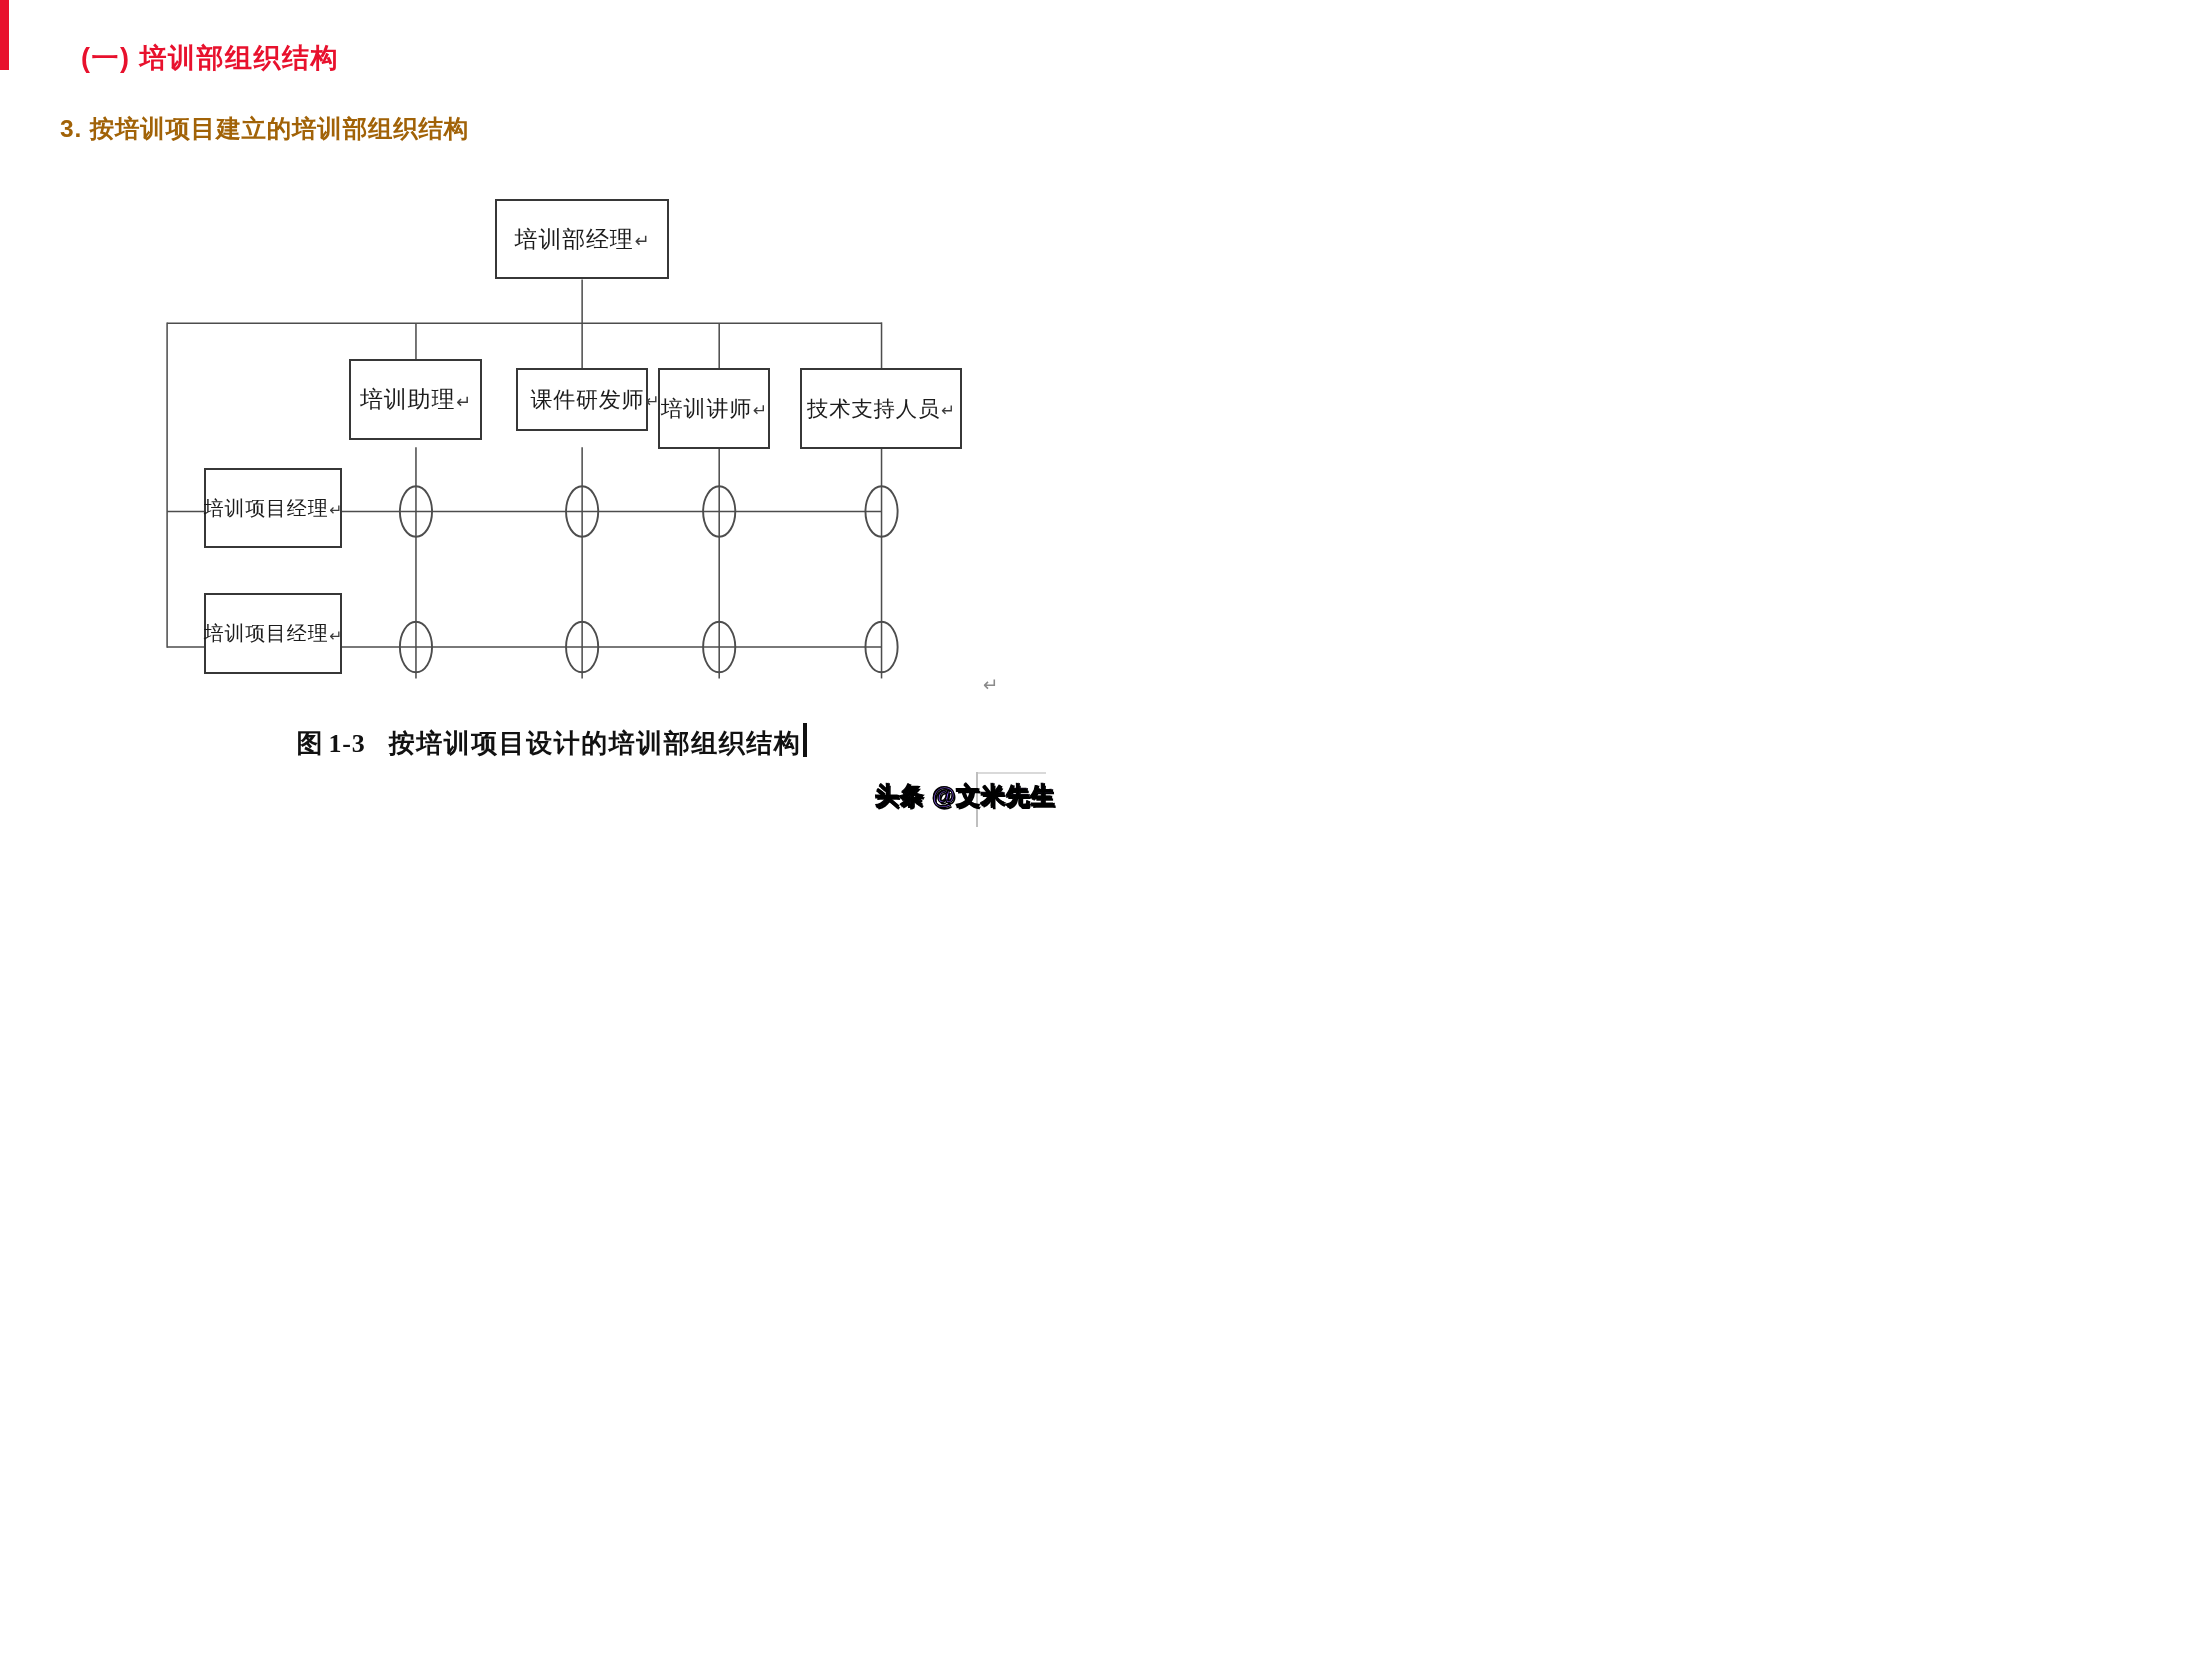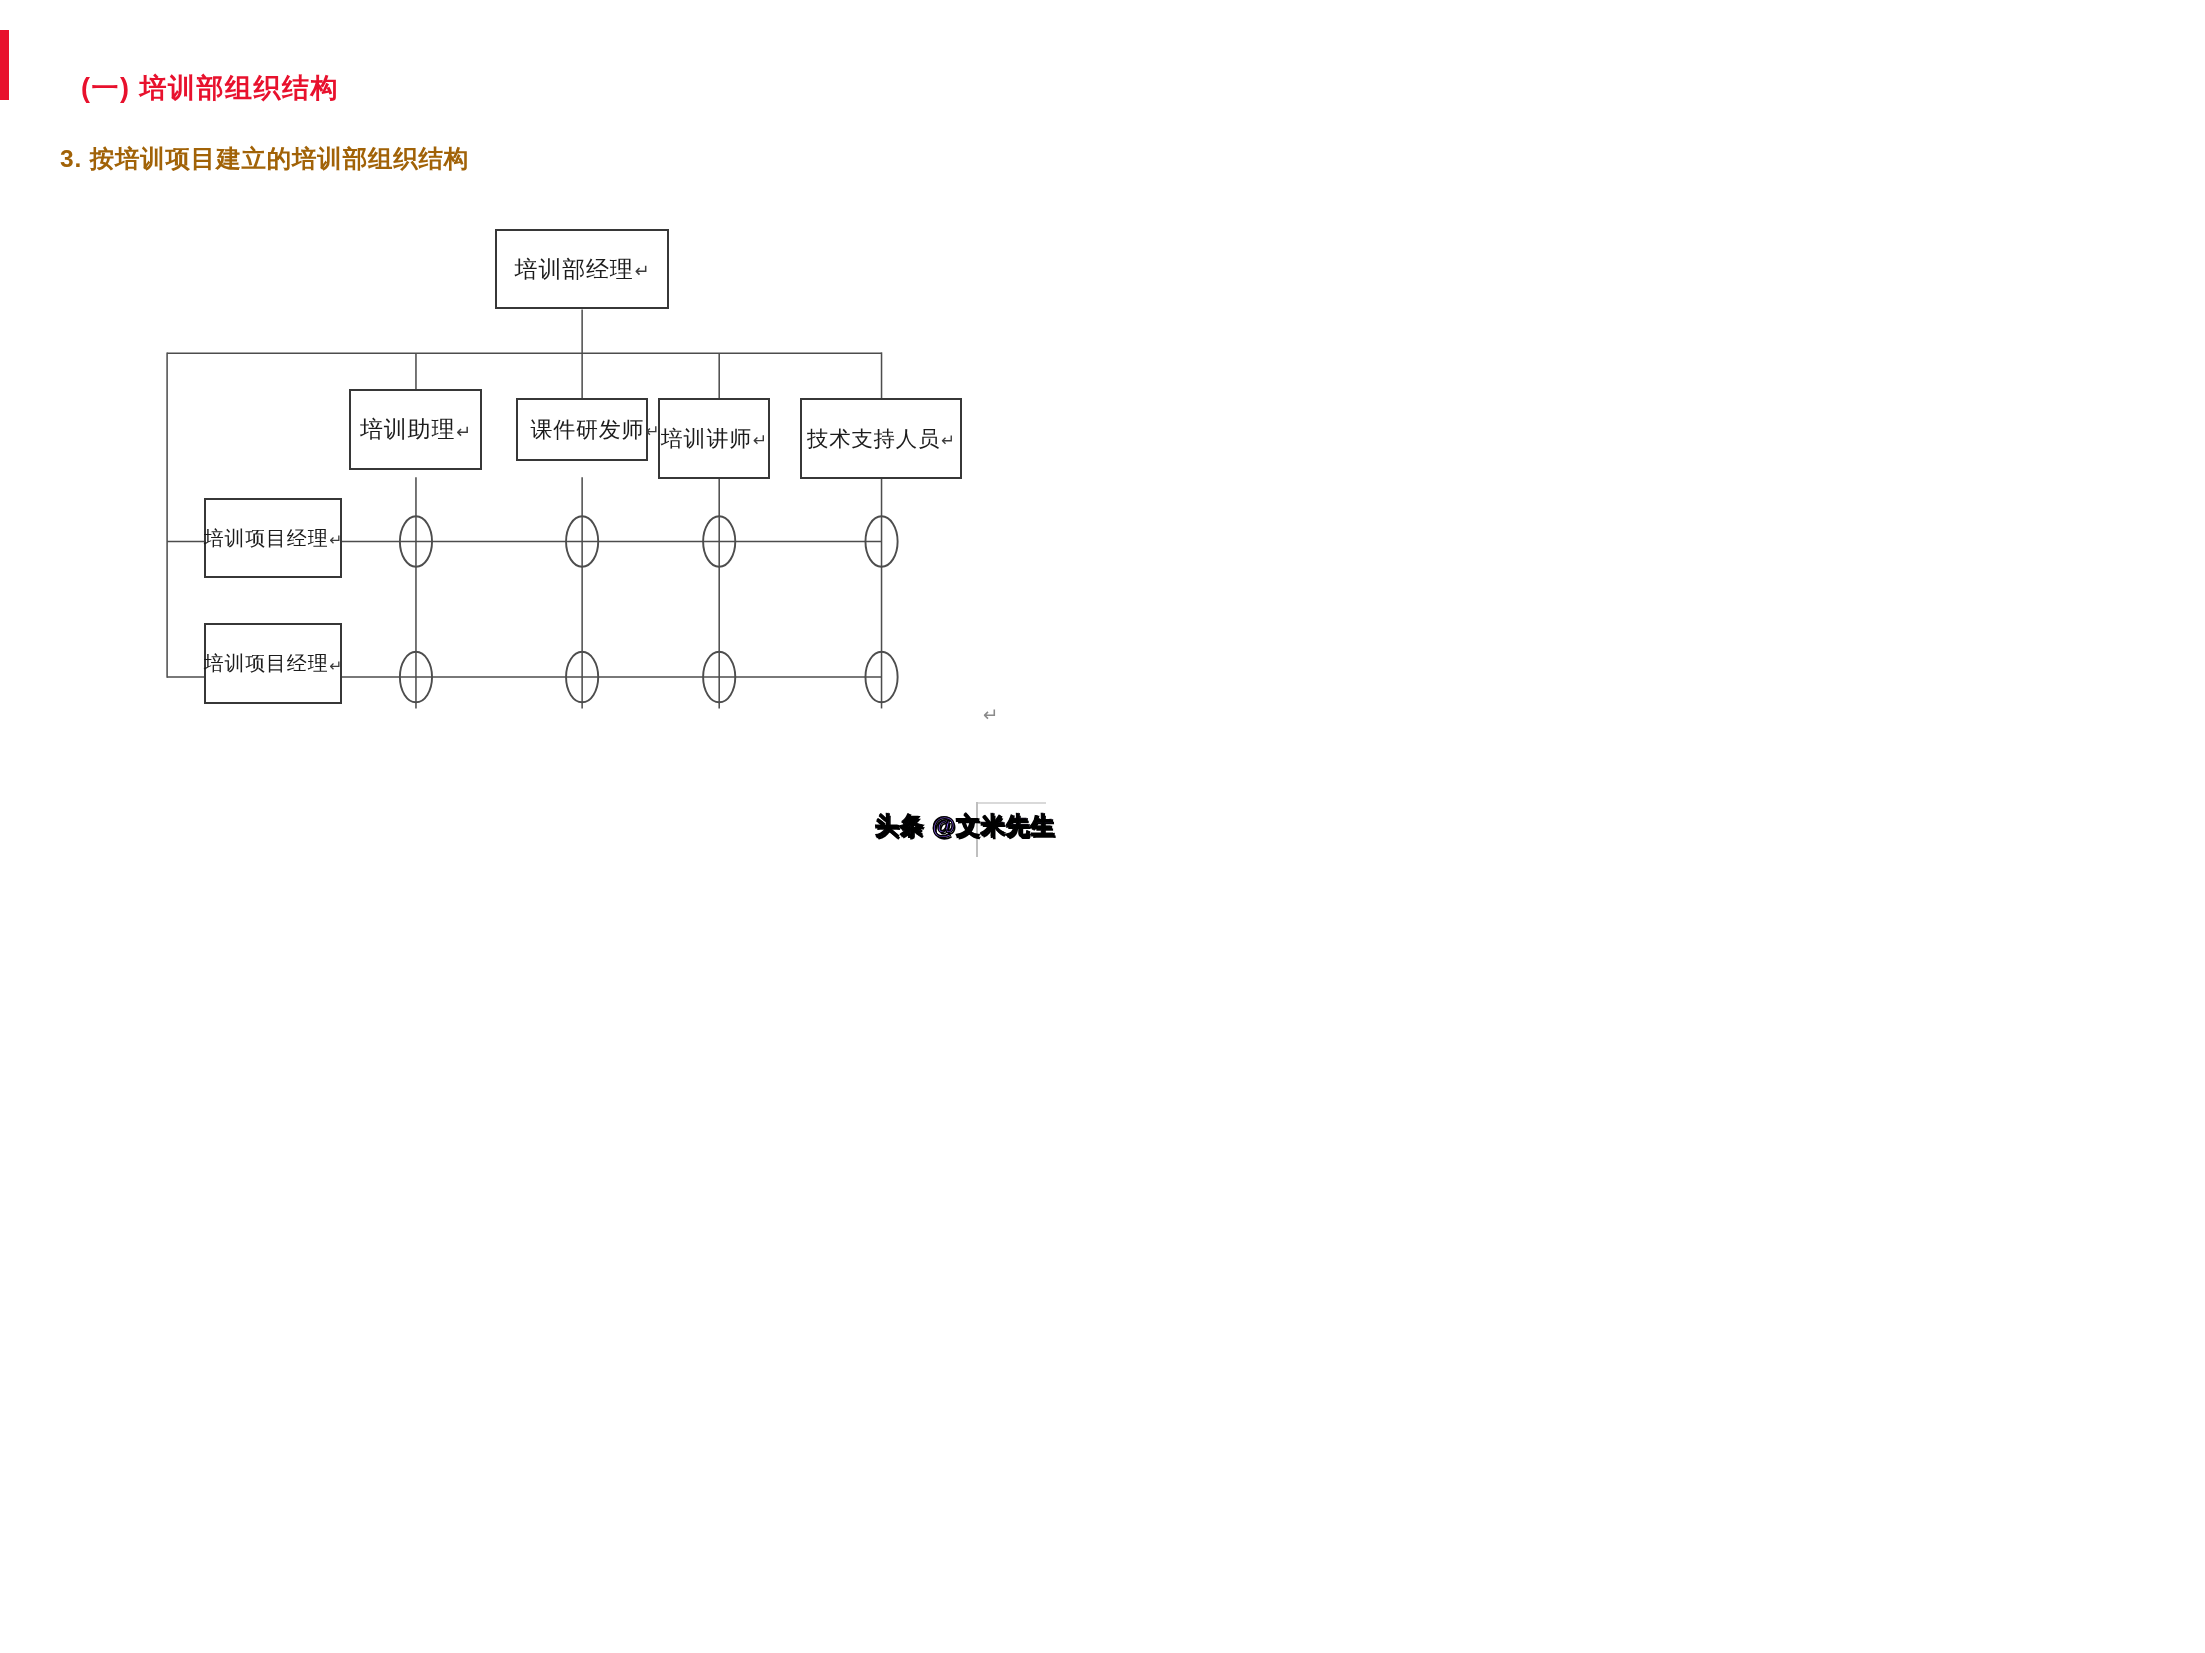--- a/index.html
+++ b/index.html
@@ -1,19 +1,18 @@
 <!DOCTYPE html>
 <html style="font-size:12.3px"><head>
 <meta charset="utf-8">
 <style>
   html,body{margin:0;padding:0;background:#fff;}
   .page{
     position:relative;width:1103px;height:827px;background:#ffffff;overflow:hidden;
     font-family:"Liberation Sans","DejaVu Sans",sans-serif;
-    margin-top:30px;
     --accent:#e8112d; --line:#4d4d4d; --box-border:#373737;
   }
   .accent-bar{position:absolute;left:0;top:0;width:9.2px;height:70px;background:var(--accent);}
   .heading{position:absolute;left:81px;top:40px;margin:0;font-size:27px;font-weight:bold;
            color:var(--accent);letter-spacing:1.5px;white-space:nowrap;}
   .subheading{position:absolute;left:60px;top:112px;margin:0;font-size:24.5px;font-weight:bold;
            color:#a16207;letter-spacing:0.8px;white-space:nowrap;}
   svg.lines{position:absolute;left:0;top:0;}
   svg.lines line{stroke:var(--line);stroke-width:2;}
   svg.lines ellipse{stroke:var(--line);stroke-width:2.5;fill:none;}
@@ -112,20 +111,23 @@
         <span class="ret">↵</span>
     </div>
     <div class="obox box-p2">
       <span class="lbl">培训项目经理</span>
         <span class="ret">↵</span>
     </div>
 
     <span class="float-ret">↵</span>
   </div>
 
+  <div class="caption">
+    <span class="cap-fig">图</span><span class="cap-num">1-3</span><span class="cap-text">按培训项目设计的培训部组织结构</span><span class="cursor"></span>
+  </div>
 
   <div class="corner-h"></div>
   <div class="corner-v"></div>
 
   <div class="watermark">头条 @文米先生</div>
 
 </div>
 
 
 </body></html>

